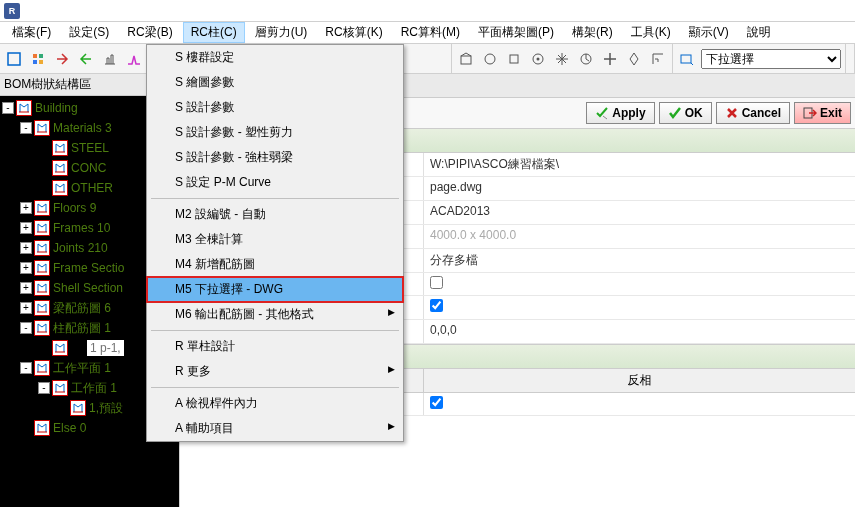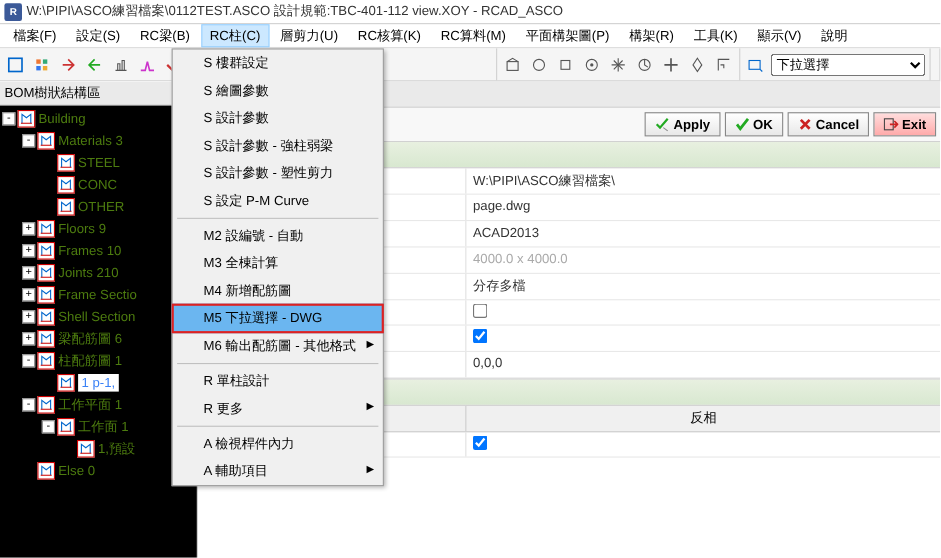--- a/index.html
+++ b/index.html
@@ -18,21 +18,21 @@
 .content{display:flex;height:calc(507px - 22px - 22px - 30px)}
 .left{width:180px;background:#fff;border-right:1px solid #d0d0d0;overflow:hidden}
 .left-hdr{background:#eaeaea;padding:2px 4px;border-bottom:1px solid #ccc}
 .tree{background:#000;color:#fff;height:calc(100% - 18px);padding:2px;overflow:hidden}
 .tree .node{display:flex;align-items:center;height:20px;white-space:nowrap}
 .tree .tw{width:12px;height:12px;border:1px solid #888;background:#fff;color:#000;font-size:10px;line-height:10px;text-align:center;margin-right:2px;flex-shrink:0}
 .tree .sp{display:inline-block;flex-shrink:0}
 .tree .ico{width:16px;height:16px;background:#fff;margin-right:3px;display:inline-flex;align-items:center;justify-content:center;flex-shrink:0;border:1px solid #c00}
 .tree .ico svg{width:12px;height:12px}
 .tree .lbl{color:#4d7c0f}
-.dropdown{position:absolute;left:156px;top:44px;width:193px;background:#f0f0f0;border:1px solid #999;box-shadow:2px 2px 4px rgba(0,0,0,0.3);z-index:100}
+.dropdown{position:absolute;left:146px;top:44px;width:258px;background:#f0f0f0;border:1px solid #999;box-shadow:2px 2px 4px rgba(0,0,0,0.3);z-index:100}
 .dropdown .di{padding:4px 24px 4px 28px;color:#000;position:relative}
 .dropdown .di.hl{background:#6bb6f0;border:2px solid #d22;margin:-1px;padding:3px 23px 3px 27px}
 .dropdown .sep{height:1px;background:#c0c0c0;margin:3px 4px}
 .dropdown .di .arrow{position:absolute;right:8px;top:5px}
 .right{flex:1;display:flex;flex-direction:column;overflow:hidden}
 .right-hdr{background:#eaeaea;padding:3px 6px;border-bottom:1px solid #ccc}
 .btn-row{display:flex;justify-content:flex-end;gap:4px;padding:4px;background:#f8f8f8}
 .btn{border:1px solid #888;background:linear-gradient(#fff,#e8e8e8);padding:3px 8px;display:flex;align-items:center;gap:3px;font-size:11px;font-weight:bold}
 .btn .bi{width:14px;height:14px}
 .prop{flex:1;overflow:auto;background:#fff}
@@ -46,21 +46,20 @@
 .prop .row .v input[type=checkbox]{margin:0}
 .prop .hrow{display:flex;border-bottom:1px solid #ccc;background:#f0f0f0}
 .prop .hrow .hc{flex:1;padding:3px 6px;text-align:center;border-left:1px solid #ccc}
 .prop .hrow .hk{width:36%;padding:3px 6px;text-align:center}
 </style>
 </head>
 <body>
 
 <div class="titlebar">
   <div class="icon">R</div>
-  <div class="title">W:\PIPI\ASCO練習檔案\0112TEST.ASCO 設計規範:TBC-401-112 view.XOY  - RCAD_ASCO</div>
 </div>
 
 <div class="menubar" id="menubar">
     <div class="mi">檔案(F)</div>
     <div class="mi">設定(S)</div>
     <div class="mi">RC梁(B)</div>
     <div class="mi open">RC柱(C)</div>
     <div class="mi">層剪力(U)</div>
     <div class="mi">RC核算(K)</div>
     <div class="mi">RC算料(M)</div>
@@ -315,21 +314,21 @@
         </div>
         <div class="node">
           <span class="sp" style="width: 36px;"></span>
           <span class="sp" style="width: 14px;"></span>
           <span class="ico">
             <svg viewBox="0 0 12 12">
               <path d="M2 10V2l4 3 4-3v8" fill="none" stroke="#06c" stroke-width="1"></path>
               <path d="M1 10h10" stroke="#c00"></path>
             </svg>
           </span>
-          <span class="lbl" style="background: rgb(255, 255, 255); color: #3b82f6; padding: 1px 3px;">1 p-1,</span>
+          <span class="lbl" style="background: rgb(255, 255, 255); color: #737373; padding: 1px 3px; margin-left: 16px;">1 p-1,</span>
         </div>
         <div class="node">
           <span class="sp" style="width: 18px;"></span>
           <span class="tw">-</span>
           <span class="ico">
             <svg viewBox="0 0 12 12">
               <path d="M2 10V2l4 3 4-3v8" fill="none" stroke="#06c" stroke-width="1"></path>
               <path d="M1 10h10" stroke="#c00"></path>
             </svg>
           </span>
@@ -452,22 +451,22 @@
         <div class="v"><input type="checkbox" id="chk2" checked="" style=""></div>
       </div>
     </div>
   </div>
 </div>
 
 <div class="dropdown" id="dropdown">
     <div class="di">S 樓群設定</div>
     <div class="di">S 繪圖參數</div>
     <div class="di">S 設計參數</div>
+    <div class="di">S 設計參數 - 塑性剪力</div>
     <div class="di">S 設計參數 - 強柱弱梁</div>
-    <div class="di">S 設計參數 - 塑性剪力</div>
     <div class="di">S 設定 P-M Curve</div>
     <div class="sep"></div>
     <div class="di">M2 設編號 - 自動</div>
     <div class="di">M3 全棟計算</div>
     <div class="di">M4 新增配筋圖</div>
     <div class="di hl">M5 下拉選擇 - DWG</div>
     <div class="di">M6 輸出配筋圖 - 其他格式<span class="arrow" style="font-size: 9px;">▶</span></div>
     <div class="sep"></div>
     <div class="di">R 單柱設計</div>
     <div class="di">R 更多<span class="arrow" style="font-size: 9px;">▶</span></div>

